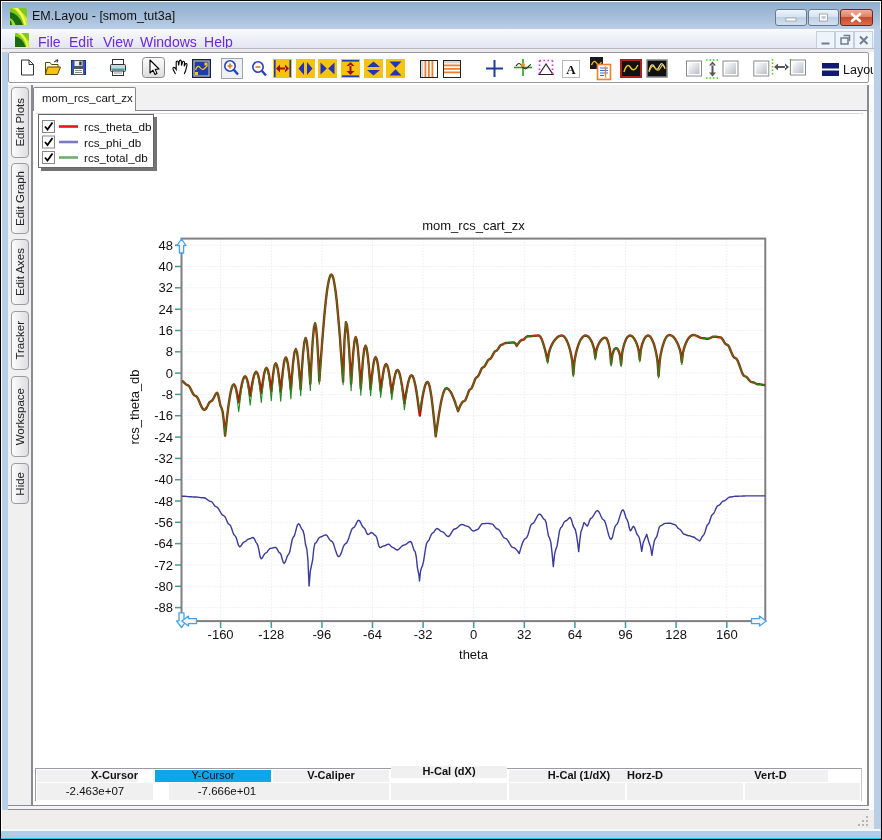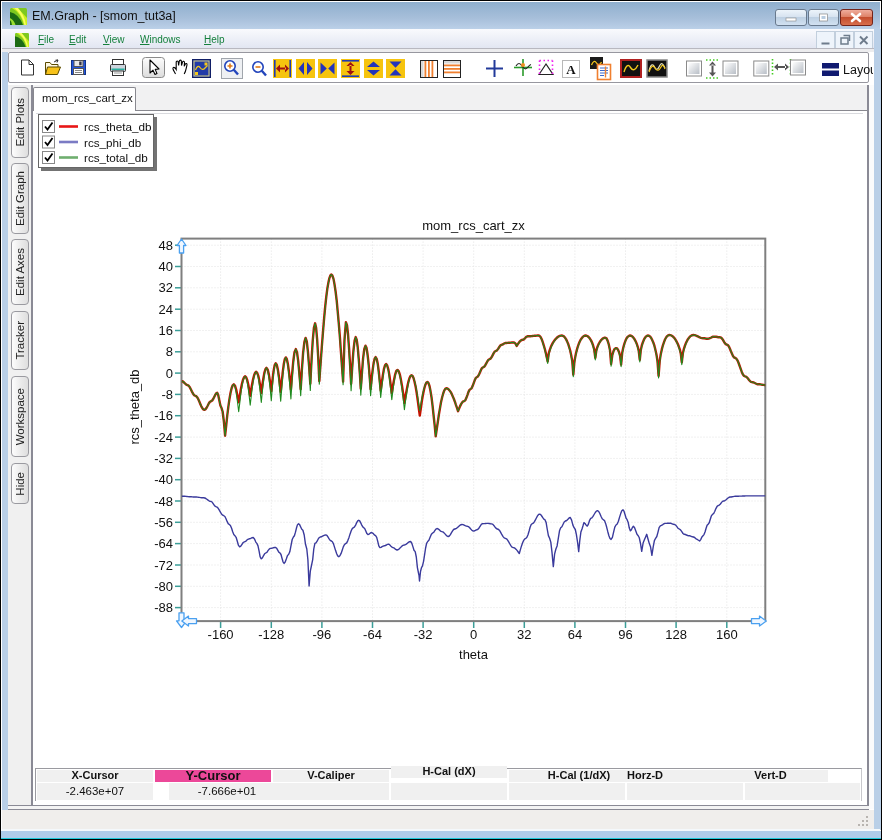--- a/index.html
+++ b/index.html
@@ -19,21 +19,21 @@
 <div class="abs" style="left:1px;top:831px;width:880px;height:6.5px;background:#b0cce9"></div>
 <div class="abs" style="left:1px;top:837.5px;width:880px;height:1.5px;background:#1ec8d8"></div>
 
 <svg class="abs" style="left:10px;top:8px" width="17" height="17" viewBox="0 0 17 17">
  <rect x="0" y="0" width="17" height="17" rx="1.5" fill="#7ec820"></rect>
  <path d="M0 4 Q9 6 13 17 L0 17 Z" fill="#1c6a14"></path>
  <path d="M2 0 Q11 5 14 17 L17 17 L17 10 Q10 2 6 0 Z" fill="#cdf020"></path>
  <path d="M4.5 0 Q12 6 14.5 17 L16 17 Q14 6 8 0 Z" fill="#f8ff60"></path>
  <path d="M0 10 Q4 12 5.5 17 L2 17 Q1.5 13 0 12 Z" fill="#9adf30"></path>
 </svg>
-<div class="abs" style="left:32px;top:9px;font-size:12.5px;color:#101010">EM.Graph - [smom_tut3a]</div>
+<div class="abs" style="left:32px;top:9px;font-size:12.5px;color:#101010">EM.Layou - [smom_tut3a]</div>
 
 <svg class="abs" style="left:775px;top:9px" width="98" height="18" viewBox="0 0 98 18">
  <defs>
   <linearGradient id="wb" x1="0" y1="0" x2="0" y2="1">
    <stop offset="0" stop-color="#eef5fb"></stop>
         <stop offset="0.45" stop-color="#d7e3f0"></stop>
    <stop offset="0.46" stop-color="#bccfe2"></stop>
         <stop offset="1" stop-color="#d3e2f2"></stop>
   </linearGradient>
   <linearGradient id="wbr" x1="0" y1="0" x2="0" y2="1">
@@ -53,21 +53,21 @@
 </svg>
 
 <div class="abs" style="left:2px;top:29px;width:872px;height:19px;background:linear-gradient(#f9fafd,#e2e6f2)"></div>
 <div class="abs" style="left:2px;top:47.5px;width:872px;height:1px;background:#9a9aa2"></div>
 <svg class="abs" style="left:15px;top:33px" width="14" height="14" viewBox="0 0 17 17">
  <rect x="0" y="0" width="17" height="17" rx="1.5" fill="#7ec820"></rect>
  <path d="M0 4 Q9 6 13 17 L0 17 Z" fill="#1c6a14"></path>
  <path d="M2 0 Q11 5 14 17 L17 17 L17 10 Q10 2 6 0 Z" fill="#cdf020"></path>
  <path d="M4.5 0 Q12 6 14.5 17 L16 17 Q14 6 8 0 Z" fill="#f8ff60"></path>
 </svg>
-<div class="abs" style="top:33.5px;left:0;width:869px;height:14px;font-size:10px;color:#15803d">
+<div class="abs" style="top:33.5px;left:0;width:869px;height:14px;font-size:14px;color:#6d28d9">
  <span class="abs" style="left:38px"><u>F</u>ile</span>
  <span class="abs" style="left:69px"><u>E</u>dit</span>
  <span class="abs" style="left:103px"><u>V</u>iew</span>
  <span class="abs" style="left:140px"><u>W</u>indows</span>
  <span class="abs" style="left:204px"><u>H</u>elp</span>
 </div>
 
 <svg class="abs" style="left:816px;top:31px" width="58" height="18" viewBox="0 0 58 18">
  <rect x="0.5" y="0.5" width="18" height="17" fill="#eef4fb" stroke="#c2cfdd"></rect>
  <rect x="19.5" y="0.5" width="18" height="17" fill="#eef4fb" stroke="#c2cfdd"></rect>
@@ -422,23 +422,23 @@
    <line x1="20" y1="11.5" x2="39" y2="11.5" stroke="#e81616" stroke-width="2.6"></line>
    <line x1="20" y1="27" x2="39" y2="27" stroke="#7b7bc4" stroke-width="2.6"></line>
    <line x1="20" y1="42.5" x2="39" y2="42.5" stroke="#6fae6f" stroke-width="2.6"></line>
    <text x="45" y="16" font-size="11.7" fill="#111" font-family="Liberation Sans,sans-serif">rcs_theta_db</text>
    <text x="45" y="31.5" font-size="11.7" fill="#111" font-family="Liberation Sans,sans-serif">rcs_phi_db</text>
    <text x="45" y="47" font-size="11.7" fill="#111" font-family="Liberation Sans,sans-serif">rcs_total_db</text>
   </g>
  </svg>
 </div>
 <div class="abs" style="left:35px;top:768px;width:827px;height:33px;border-top:1px solid #9a9aa0;border-left:1px solid #9a9aa0;border-right:1px solid #c8c8cc"></div>
-<div class="abs" style="left:37px;top:770px;width:116px;height:11.5px;background:#f0f0f0;font-size:11px;font-weight:bold;color:#111;text-align:center;line-height:11px">X-Cursor</div>
+<div class="abs" style="left:37px;top:770px;width:101px;height:11.5px;background:#f0f0f0;font-size:11px;font-weight:bold;color:#111;text-align:right;line-height:11px">X-Cursor</div>
 <div class="abs" style="left:37px;top:782.5px;width:116px;height:17px;background:#f0f0f0;font-size:11.5px;color:#111;text-align:center;line-height:16px">-2.463e+07</div>
-<div class="abs" style="left:155px;top:770px;width:116px;height:11.5px;background:#ec4899;font-size:13px;font-weight:bold;color:#111;text-align:center;line-height:11px">Y-Cursor</div>
+<div class="abs" style="left:155px;top:770px;width:116px;height:11.5px;background:#0ea5e9;font-size:11px;font-weight:normal;color:#111;text-align:center;line-height:11px">Y-Cursor</div>
 <div class="abs" style="left:169px;top:782.5px;width:116px;height:17px;background:#f0f0f0;font-size:11.5px;color:#111;text-align:center;line-height:16px">-7.666e+01</div>
 <div class="abs" style="left:273px;top:770px;width:116px;height:11.5px;background:#f0f0f0;font-size:11px;font-weight:bold;color:#111;text-align:center;line-height:11px">V-Caliper</div>
 <div class="abs" style="left:273px;top:782.5px;width:116px;height:17px;background:#f0f0f0;font-size:11.5px;color:#111;text-align:center;line-height:16px"></div>
 <div class="abs" style="left:391px;top:766px;width:116px;height:11.5px;background:#f0f0f0;font-size:11px;font-weight:bold;color:#111;text-align:center;line-height:11px">H-Cal (dX)</div>
 <div class="abs" style="left:391px;top:782.5px;width:116px;height:17px;background:#f0f0f0;font-size:11.5px;color:#111;text-align:center;line-height:16px"></div>
 <div class="abs" style="left:509px;top:770px;width:140px;height:11.5px;background:#f0f0f0;font-size:11px;font-weight:bold;color:#111;text-align:center;line-height:11px">H-Cal (1/dX)</div>
 <div class="abs" style="left:509px;top:782.5px;width:116px;height:17px;background:#f0f0f0;font-size:11.5px;color:#111;text-align:center;line-height:16px"></div>
 <div class="abs" style="left:627px;top:770px;width:116px;height:11.5px;background:#f0f0f0;font-size:11px;font-weight:bold;color:#111;text-align:left;line-height:11px">Horz-D</div>
 <div class="abs" style="left:627px;top:782.5px;width:116px;height:17px;background:#f0f0f0;font-size:11.5px;color:#111;text-align:center;line-height:16px"></div>
 <div class="abs" style="left:713px;top:770px;width:115px;height:11.5px;background:#f0f0f0;font-size:11px;font-weight:bold;color:#111;text-align:center;line-height:11px">Vert-D</div>

